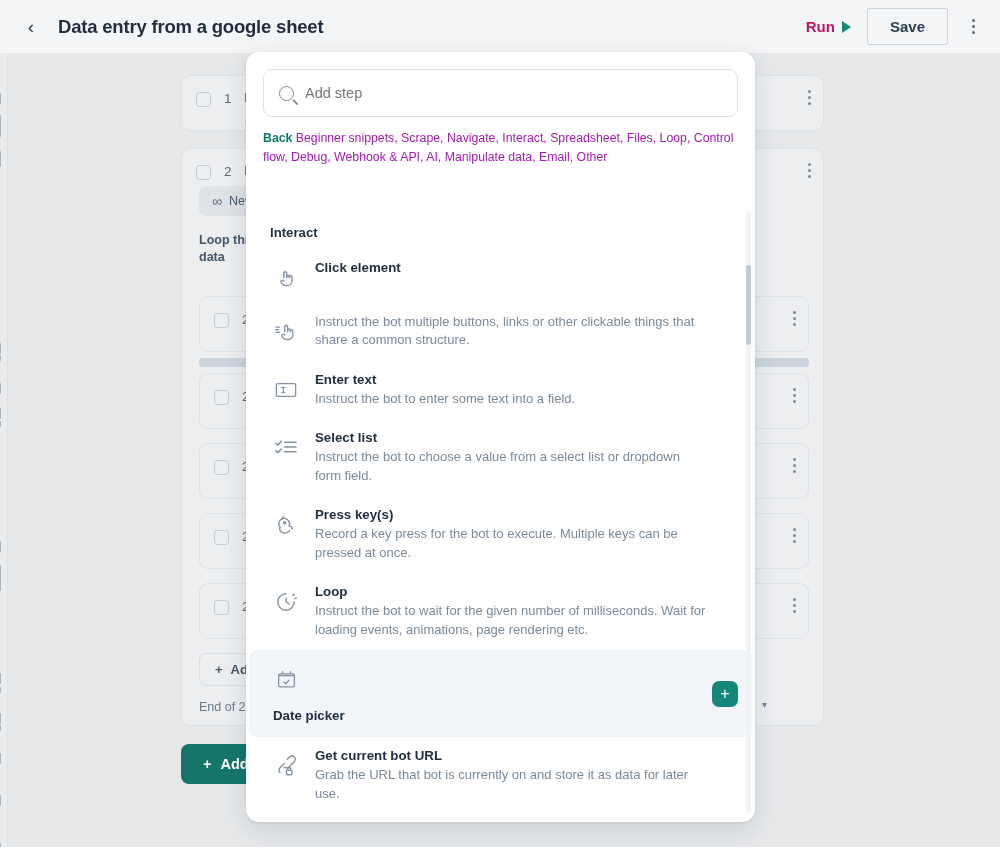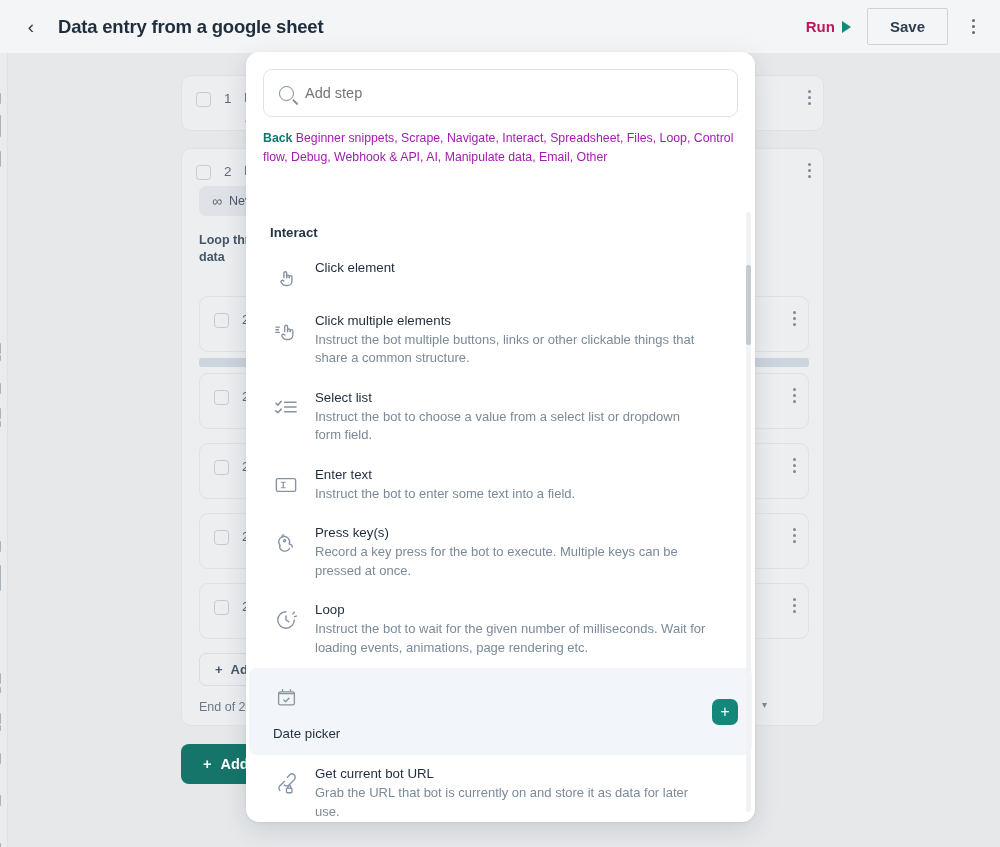--- a/index.html
+++ b/index.html
@@ -190,21 +190,21 @@
     margin: 0 3px;
   }
   .row.active { background: #f2f5f9; flex-direction: column; }
   .ico {
     width: 26px; height: 26px; flex: 0 0 auto;
     display: flex; align-items: center; justify-content: center;
     color: #8593a3; margin-top: 5px;
   }
   .ico svg { display: block; }
   .row-text { flex: 1 1 auto; min-width: 0; padding-right: 26px; }
-  .row-title { font-size: 13.3px; font-weight: normal; color: #1f2d3d; margin-bottom: 3px; }
+  .row-title { font-size: 13.3px; font-weight: bold; color: #1f2d3d; margin-bottom: 3px; }
   .row-desc { font-size: 13px; color: #7b8a99; line-height: 1.42; }
   .plus-btn {
     position: absolute; right: 14px; top: 50%; transform: translateY(-50%);
     width: 26px; height: 26px; border-radius: 7px; background: #15867a;
     color: #fff; font-size: 16px; line-height: 1;
     display: flex; align-items: center; justify-content: center;
     border: none; cursor: pointer; font-family: inherit;
   }
 
   .mscroll {
@@ -447,49 +447,48 @@
       <div class="row">
         <span class="ico">
           <svg width="23" height="23" viewBox="0 0 26 24" fill="none" stroke="currentColor" stroke-width="1.5" stroke-linecap="round" stroke-linejoin="round">
             <path d="M1 7h4M1 10h3M1 13h4"></path>
             <path d="M11 12V6.5a1.6 1.6 0 0 1 3.2 0V12"></path>
             <path d="M14.2 12v-1.4a1.5 1.5 0 0 1 3 0V12"></path>
             <path d="M17.2 12v-.6a1.5 1.5 0 0 1 3 0v4.6a5 5 0 0 1-5 5h-2.3a4.6 4.6 0 0 1-3.3-1.4L8 17.6a1.6 1.6 0 0 1 2.3-2.2L11 16"></path>
           </svg>
         </span>
         <div class="row-text">
-          <div class="row-title">Click multiple elements</div>
           <div class="row-desc">Instruct the bot multiple buttons, links or other clickable things that share a common structure.</div>
+        </div>
+      </div>
+
+      <div class="row">
+        <span class="ico">
+          <svg width="22" height="18" viewBox="0 0 24 18" fill="none" stroke="currentColor" stroke-width="1.5" stroke-linecap="round" stroke-linejoin="round">
+            <rect x="1.5" y="2" width="21" height="14" rx="1.6"></rect>
+            <path d="M7 6h4M7 12h4M9 6v6" stroke-width="1.3"></path>
+          </svg>
+        </span>
+        <div class="row-text">
+          <div class="row-title">Enter text</div>
+          <div class="row-desc">Instruct the bot to enter some text into a field.</div>
         </div>
       </div>
 
       <div class="row">
         <span class="ico">
           <svg width="23" height="20" viewBox="0 0 24 20" fill="none" stroke="currentColor" stroke-width="1.6" stroke-linecap="round" stroke-linejoin="round">
             <path d="M1 5l2 2 3.5-4"></path>
             <path d="M1 13l2 2 3.5-4"></path>
             <path d="M10 4h12M10 9h12M10 14h12"></path>
           </svg>
         </span>
         <div class="row-text">
           <div class="row-title">Select list</div>
           <div class="row-desc">Instruct the bot to choose a value from a select list or dropdown form field.</div>
-        </div>
-      </div>
-
-      <div class="row">
-        <span class="ico">
-          <svg width="22" height="18" viewBox="0 0 24 18" fill="none" stroke="currentColor" stroke-width="1.5" stroke-linecap="round" stroke-linejoin="round">
-            <rect x="1.5" y="2" width="21" height="14" rx="1.6"></rect>
-            <path d="M7 6h4M7 12h4M9 6v6" stroke-width="1.3"></path>
-          </svg>
-        </span>
-        <div class="row-text">
-          <div class="row-title">Enter text</div>
-          <div class="row-desc">Instruct the bot to enter some text into a field.</div>
         </div>
       </div>
 
       <div class="row">
         <span class="ico">
           <svg width="22" height="22" viewBox="0 0 24 24" fill="none" stroke="currentColor" stroke-width="1.5" stroke-linecap="round" stroke-linejoin="round">
             <path d="M5.5 14.5c-1.5-2-2-5 0-7.5 2.2-2.8 6.5-3 9 0 1.6 2 1.8 4.3 1 6.2"></path>
             <path d="M8 5.5c-.6-1.2.3-2.5 1.7-2.4"></path>
             <path d="M5.5 14.5c-.8 2 .2 4.6 2.6 5.8 2.8 1.4 6.3.3 7.9-2.3"></path>
             <path d="M16 13.2c1.7.4 2.9 1.8 2.8 3.3"></path>

